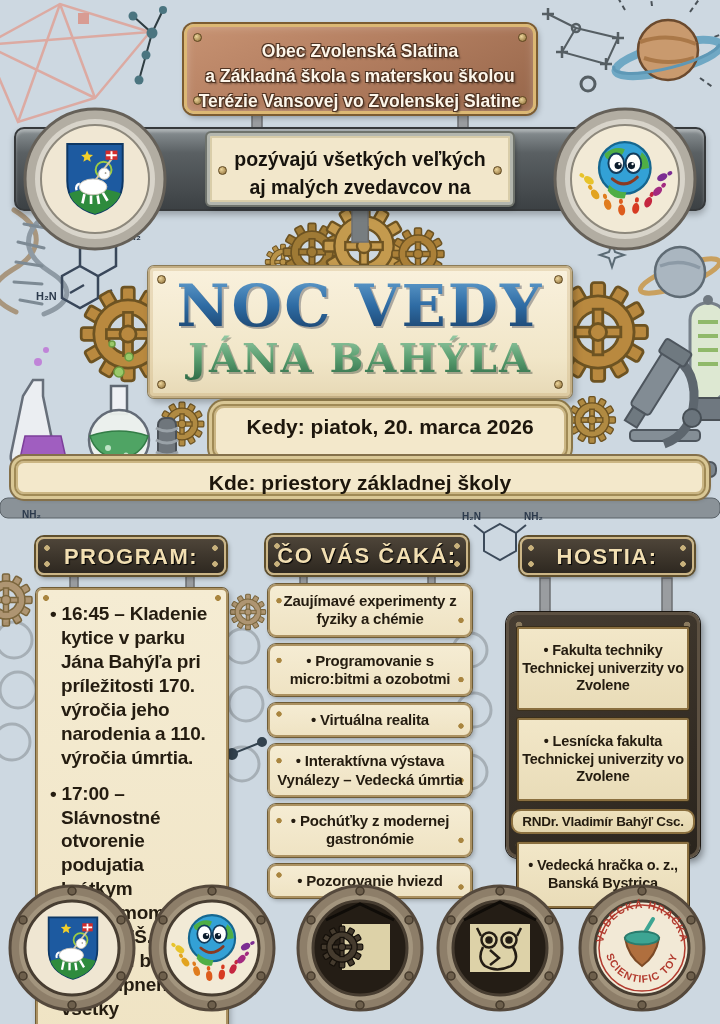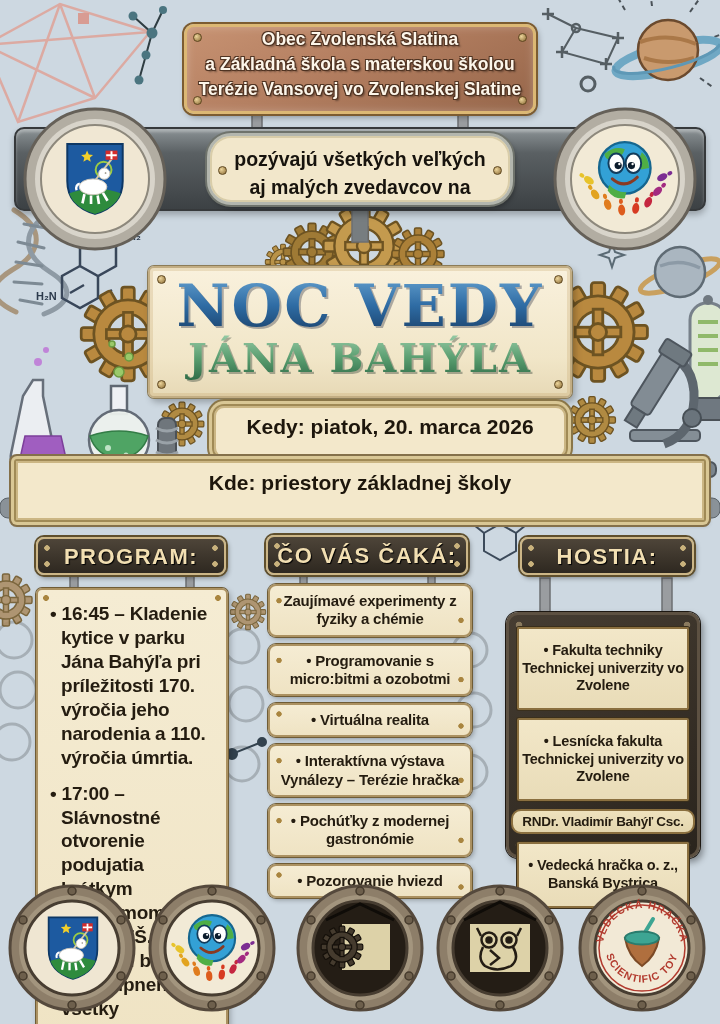--- a/index.html
+++ b/index.html
@@ -10,40 +10,40 @@
   }
   .poster *{box-sizing:border-box;}
   .bg{position:absolute;left:0;top:0;z-index:0;}
 
   
   .org-plaque{
     position:absolute;left:184px;top:24px;width:352px;height:90px;z-index:3;
     background:linear-gradient(155deg,#c79272 0%,#b37e60 45%,#96664a 100%);
     border:3px solid #dcb874;border-radius:10px;
     box-shadow:0 0 0 2px #7c5c31, 2px 3px 6px rgba(0,0,0,.35), inset 0 0 10px rgba(255,255,255,.25);
-    text-align:center;padding-top:0;
+    text-align:center;padding-top:12px;
     color:#fdf6ea;font-weight:bold;font-size:17.5px;line-height:1.42;
     text-shadow:1px 1px 0 #4f3322,-1px -1px 0 #4f3322,1px -1px 0 #4f3322,-1px 1px 0 #4f3322,2px 2px 2px rgba(0,0,0,.4);
   }
   
   .metal-bar{
     position:absolute;left:14px;top:127px;width:692px;height:84px;z-index:1;
     background:linear-gradient(#8b9295 0%,#5a6063 30%,#474c4f 75%,#3c4144 100%);
     border:2px solid #36393b;border-radius:10px;
     box-shadow:inset 0 3px 3px rgba(255,255,255,.3), 0 4px 6px rgba(0,0,0,.25);
   }
   
   .emblem{position:absolute;width:146px;height:146px;z-index:4;}
   .emblem.left{left:22px;top:106px;}
   .emblem.right{left:552px;top:106px;}
 
   
   .invite-plaque{
     position:absolute;left:207px;top:133px;width:306px;height:72px;z-index:4;
-    background:#f2e7cb;border:3px solid #b3b6ae;border-radius:24px;
+    background:#f2e7cb;border:3px solid #b3b6ae;border-radius:4px;
     box-shadow:0 0 0 2px #6f736c, 2px 3px 5px rgba(0,0,0,.35), inset 0 0 0 2px #d9cda9;
     text-align:center;padding-top:10px;
     color:#17130d;font-weight:bold;font-size:19.5px;line-height:1.42;
   }
   
   .title-board{
     position:absolute;left:148px;top:266px;width:424px;height:132px;z-index:3;
     background:linear-gradient(#f9f1dd 0%,#f1e6c8 70%,#e7d9b6 100%);
     border:2px solid #c2ad83;border-radius:6px;
     box-shadow:0 0 0 1px #8c7c58, 3px 4px 7px rgba(0,0,0,.28), inset 0 0 0 3px rgba(196,166,106,.28);
@@ -68,22 +68,22 @@
     background:#f3e8cb;color:#1d160c;font-weight:bold;font-size:21px;text-align:center;z-index:3;
     border:2px solid #a08a56;
     box-shadow:0 0 0 3px #dcc globalThis;
   }
   .when-plaque{
     position:absolute;left:212px;top:404px;width:356px;height:56px;line-height:41px;
     border-radius:12px;
     box-shadow:0 0 0 3px #d9c795,0 0 0 5px #8a7648,2px 3px 5px rgba(0,0,0,.3), inset 0 0 0 2px #cbb684;
   }
   .where-plaque{
-    position:absolute;left:14px;top:459px;width:692px;height:63px;line-height:44px;
-    border-radius:3px;
+    position:absolute;left:14px;top:459px;width:692px;height:37px;line-height:44px;
+    border-radius:10px;
     box-shadow:0 0 0 3px #d9c795,0 0 0 5px #84704a,2px 3px 5px rgba(0,0,0,.3), inset 0 0 0 2px #cbb684;
   }
   
   .col-header{
     position:absolute;z-index:3;text-align:center;
     background:linear-gradient(#4e4539 0%,#2e2820 100%);
     color:#f2dfb2;font-weight:bold;letter-spacing:1.5px;font-size:22px;
     border:2px solid #ccb687;border-radius:8px;
     box-shadow:0 0 0 2px #5f4f2d, 2px 3px 5px rgba(0,0,0,.4);
     text-shadow:1px 1px 1px #000;
@@ -472,21 +472,21 @@
 
   <div class="program-board screwbg">
     <p class="prog-item">• 16:45 – Kladenie kytice v parku Jána Bahýľa pri príležitosti 170. výročia jeho narodenia a 110. výročia úmrtia.</p>
     <p class="prog-item">• 17:00 – Slávnostné otvorenie podujatia krátkym programom žiakov ZŠ. Po otvorení budú sprístupnené všetky stanovištia.</p>
   </div>
 
   <div class="attr-col">
     <div class="attr-plaque">Zaujímavé experimenty z fyziky a chémie</div>
     <div class="attr-plaque">• Programovanie s micro:bitmi a ozobotmi</div>
     <div class="attr-plaque">• Virtuálna realita</div>
-    <div class="attr-plaque">• Interaktívna výstava Vynálezy – Terézie hračka</div>
+    <div class="attr-plaque">• Interaktívna výstava Vynálezy – Vedecká úmrtia</div>
     <div class="attr-plaque">• Pochúťky z modernej gastronómie</div>
     <div class="attr-plaque">• Pozorovanie hviezd</div>
   </div>
 
   <div class="hosts-board">
     <div class="host-plaque">• Fakulta techniky Technickej univerzity vo Zvolene</div>
     <div class="host-plaque">• Lesnícka fakulta Technickej univerzity vo Zvolene</div>
     <div class="host-strip">RNDr. Vladimír Bahýľ Csc.</div>
     <div class="host-plaque">• Vedecká hračka o. z., Banská Bystrica</div>
   </div>

